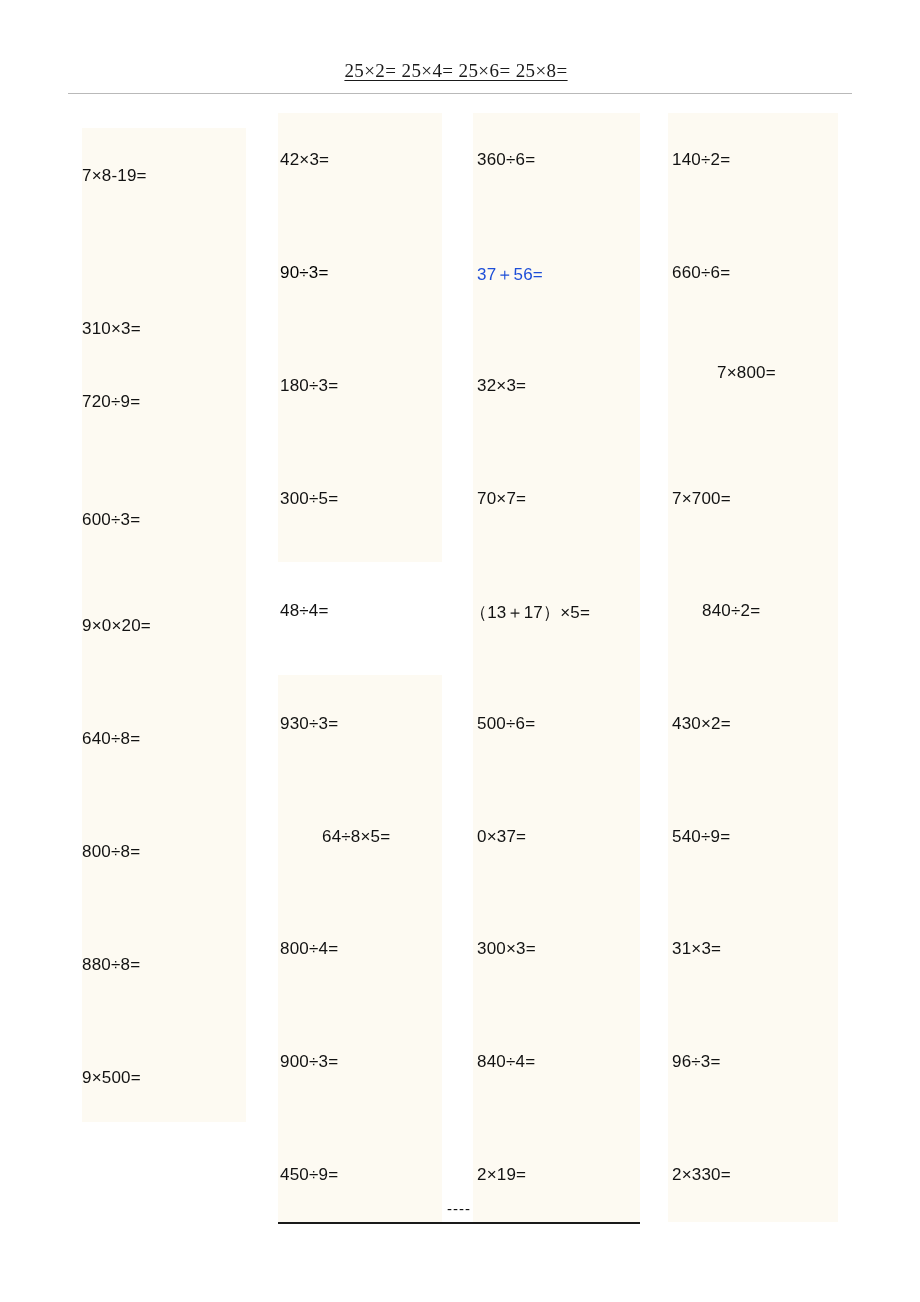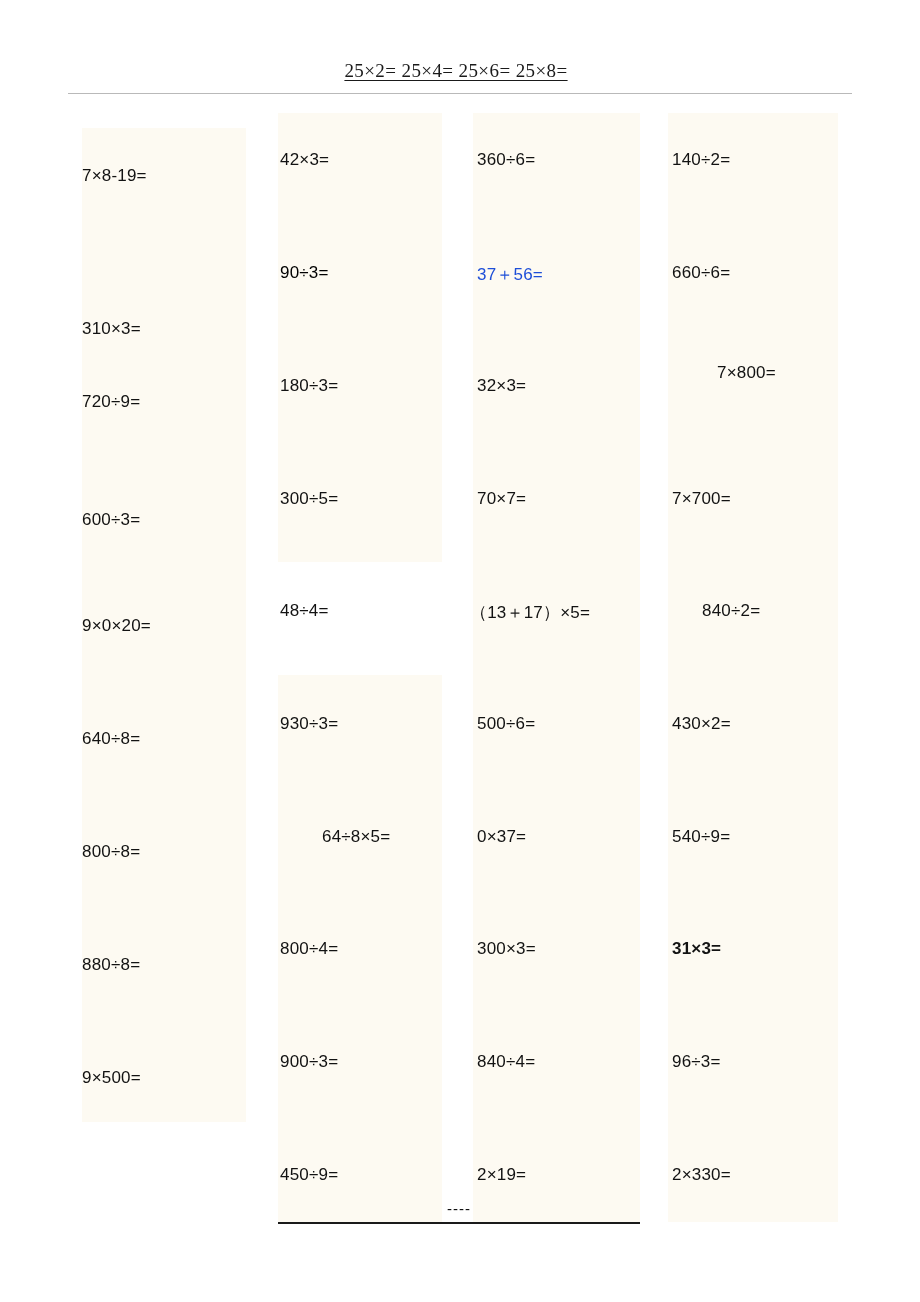--- a/index.html
+++ b/index.html
@@ -123,21 +123,21 @@
       <div class="problem" style="top: 1052px; left: 477px; color: rgb(18, 18, 18);">840÷4=</div>
       <div class="problem" style="top: 1165px; left: 477px; color: rgb(18, 18, 18);">2×19=</div>
       <div class="shade" style="top: 113px; left: 668px; width: 170px; height: 1109px; background: rgb(253, 250, 242);"></div>
       <div class="problem" style="top: 150px; left: 672px; color: rgb(18, 18, 18);">140÷2=</div>
       <div class="problem" style="top: 263px; left: 672px; color: rgb(18, 18, 18);">660÷6=</div>
       <div class="problem" style="top: 363px; left: 672px; color: rgb(18, 18, 18); margin-left: 45px;">7×800=</div>
       <div class="problem" style="top: 489px; left: 672px; color: rgb(18, 18, 18);">7×700=</div>
       <div class="problem" style="top: 601px; left: 702px; color: rgb(18, 18, 18);">840÷2=</div>
       <div class="problem" style="top: 714px; left: 672px; color: rgb(18, 18, 18);">430×2=</div>
       <div class="problem" style="top: 827px; left: 672px; color: rgb(18, 18, 18);">540÷9=</div>
-      <div class="problem" style="top: 939px; left: 672px; color: rgb(18, 18, 18); font-weight: bold;">31×3=</div>
+      <div class="problem" style="top: 939px; left: 672px; color: rgb(18, 18, 18);">31×3=</div>
       <div class="problem" style="top: 1052px; left: 672px; color: rgb(18, 18, 18); text-align: right;">96÷3=</div>
       <div class="problem" style="top: 1165px; left: 672px; color: rgb(18, 18, 18);">2×330=</div>
     </div>
 
   <div id="footer-dashes">----</div>
   <div id="footer-rule"></div>
 
 </div>
 
 </body></html>

